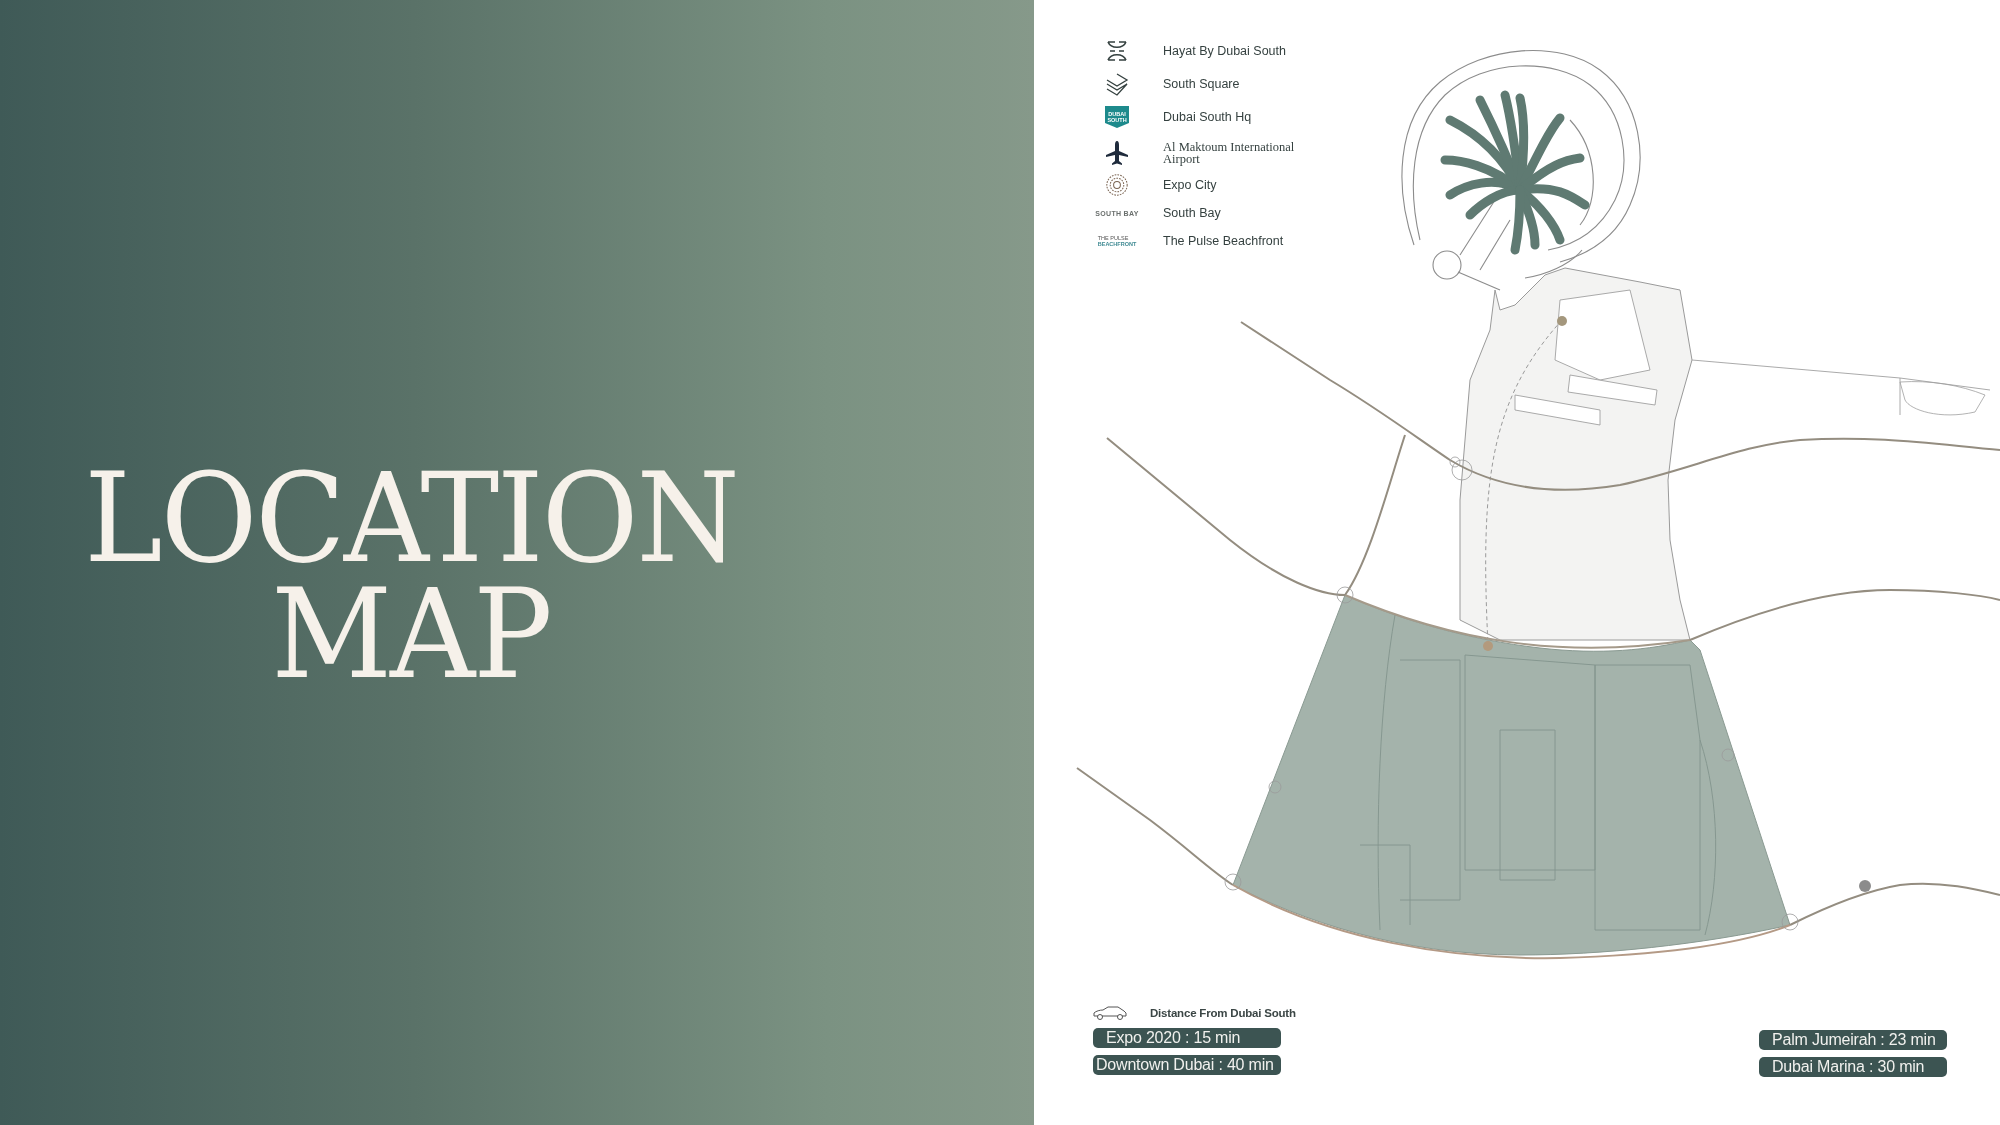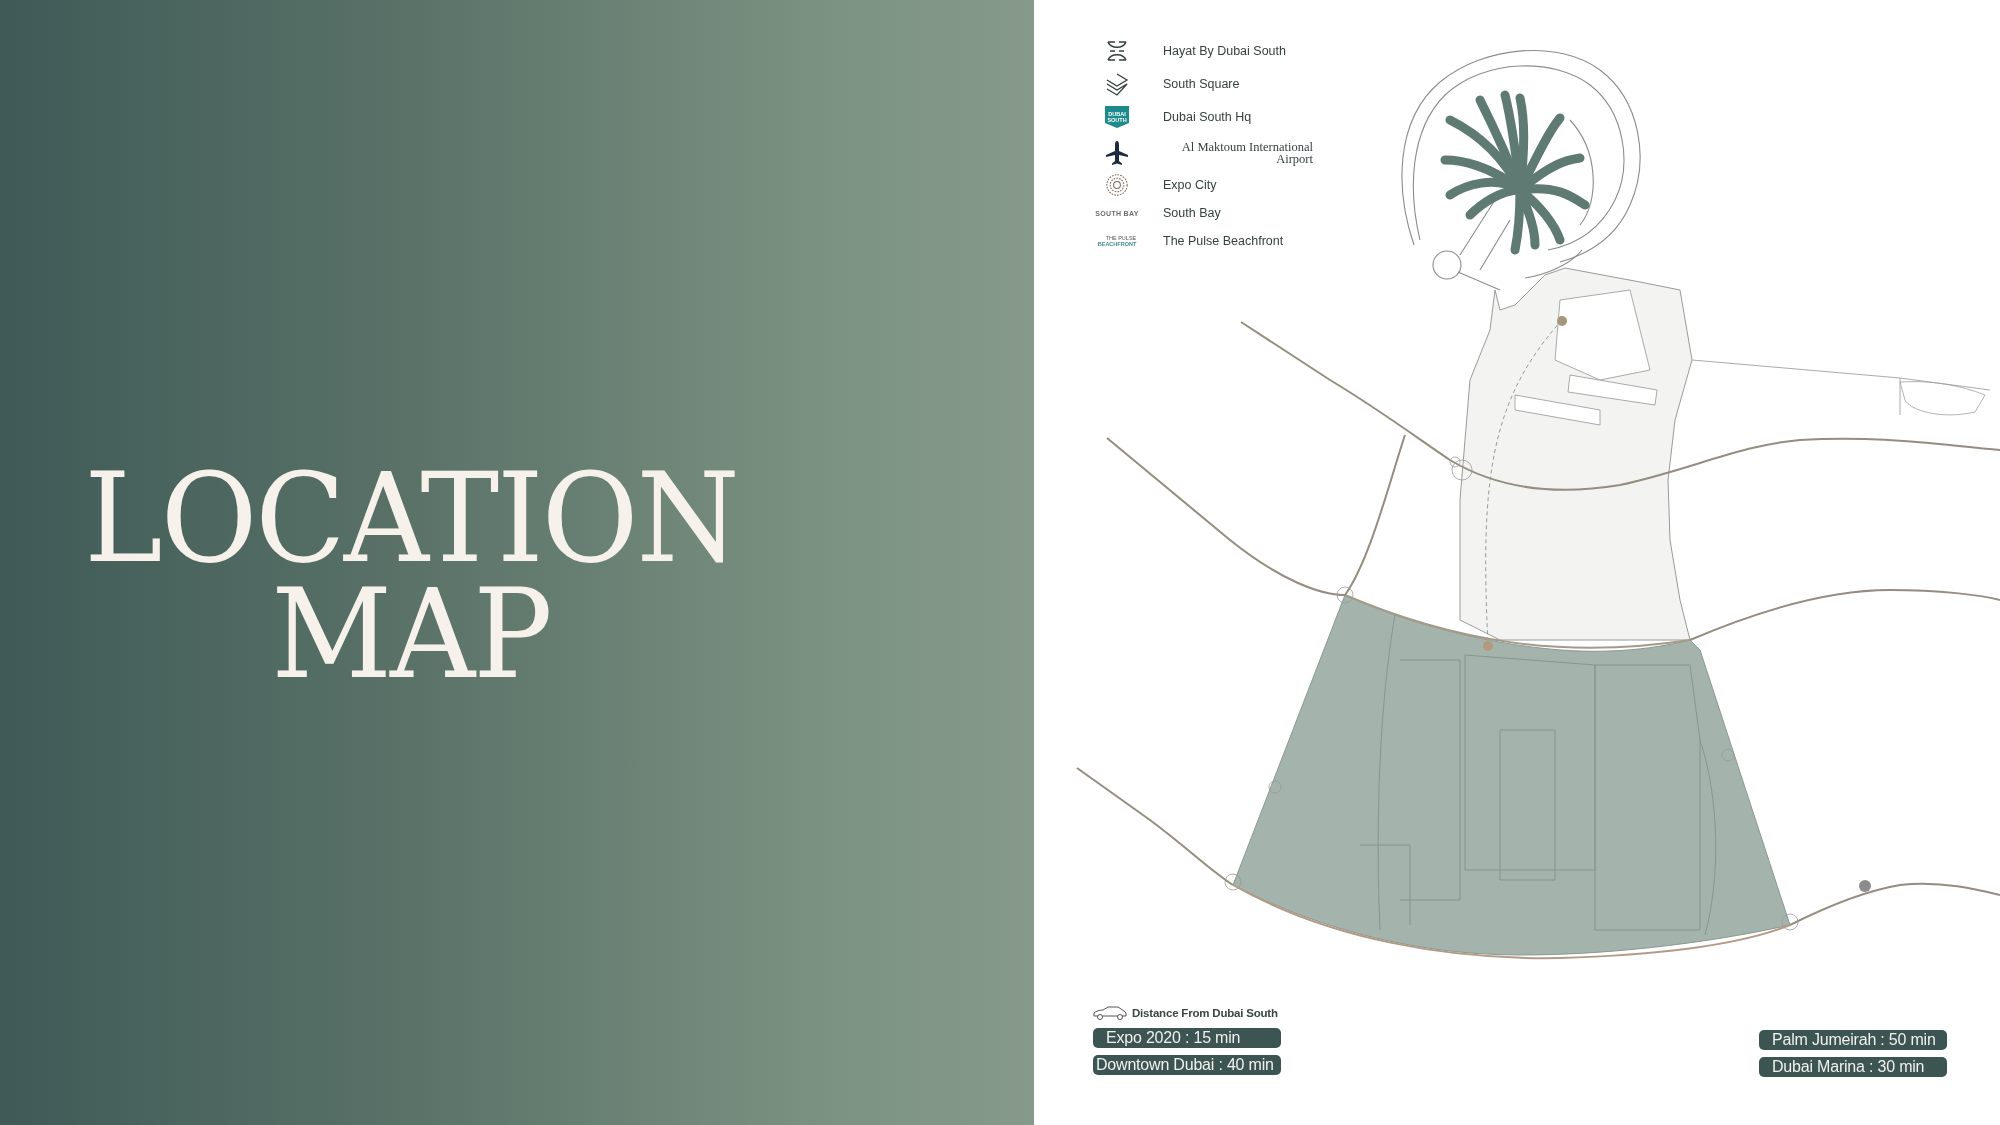--- a/index.html
+++ b/index.html
@@ -15,30 +15,30 @@
     color: #f6f1ea; font-family: "DejaVu Serif", "Liberation Serif", serif;
     font-weight: 300; line-height: 112px; letter-spacing: -2px;
   }
   #title .l1 { display: block; font-size: 118px; transform: scaleY(1.05); }
   #title .l2 { display: block; font-size: 118px; margin-top: 4px; transform: scaleY(1.05); }
 
   #map { position: absolute; left: 1034px; top: 0; width: 966px; height: 1125px; background: #fff; }
   #map svg.base { position: absolute; left: 0; top: 0; }
 
   .legend { position: absolute; left: 1092px; top: 48px; width: 240px; }
-  .legend-row { position: absolute; left: 0; width: 260px; height: 26px; display: flex; align-items: center; text-align: right; }
+  .legend-row { position: absolute; left: 0; width: 260px; height: 26px; display: flex; align-items: center; }
   .legend-icon { position: absolute; left: 0; width: 50px; height: 26px; display: flex; align-items: center; justify-content: center; }
   .legend-label { position: absolute; left: 71px; font-size: 12.5px; color: #34403f; line-height: 12px; }
 
   .pill {
     position: absolute; height: 20px; border-radius: 5px; background: #3c5452;
     color: #f1f1ee; font-size: 16px; line-height: 20px; padding-left: 13px; letter-spacing: -0.2px;
   }
   .dist-header { position: absolute; left: 1092px; top: 1004px; height: 18px; display: flex; align-items: center; }
-  .dist-header-label { font-weight: bold; font-size: 11.5px; color: #3b4645; margin-left: 4px; letter-spacing: -0.2px; }
+  .dist-header-label { font-weight: bold; font-size: 11.5px; color: #3b4645; margin-left: 22px; letter-spacing: -0.2px; }
 </style>
 </head>
 <body>
 
 <div id="left-panel">
   <h1 id="title">
     <span class="l1">LOCATION</span>
     <span class="l2">MAP</span>
   </h1>
 </div>
@@ -200,14 +200,14 @@
     <g fill="none" stroke="#555" stroke-width="1">
         <path d="M2,11 L2,8 C4,6 8,5 11,5 L16,2 L26,2 L32,6 L34,8 L34,11 L30,11 M10,11 L26,11 M6,11 L2,11"></path>
         <circle cx="8" cy="12" r="2.5"></circle>
         <circle cx="28" cy="12" r="2.5"></circle>
       </g>
   </svg>
   <span class="dist-header-label">Distance From Dubai South</span>
 </div>
 <div class="pill" style="left:1093px;top:1028px;width:188px;">Expo 2020 : 15 min</div>
 <div class="pill" style="left:1093px;top:1055px;width:188px;padding-left:3px;">Downtown Dubai : 40 min</div>
-<div class="pill" style="left:1759px;top:1030px;width:188px;">Palm Jumeirah : 50 min</div>
+<div class="pill" style="left:1759px;top:1030px;width:188px;">Palm Jumeirah : 23 min</div>
 <div class="pill" style="left:1759px;top:1057px;width:188px;">Dubai Marina : 30 min</div>
 
 </body></html>

